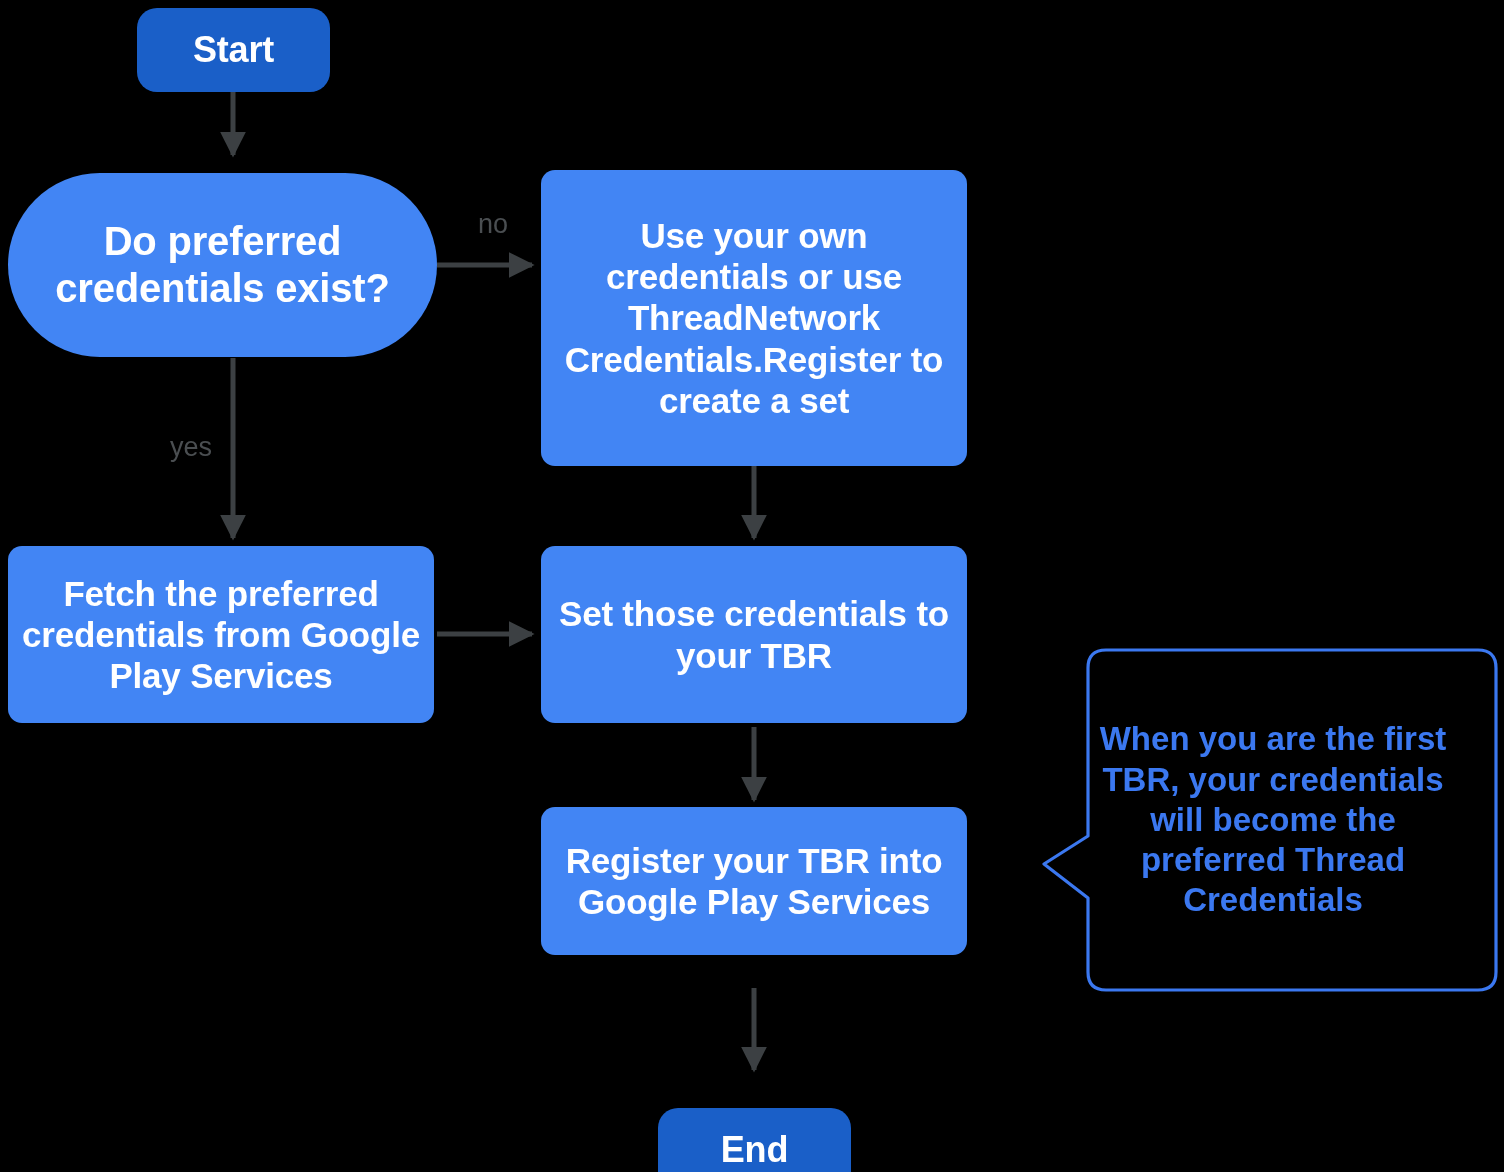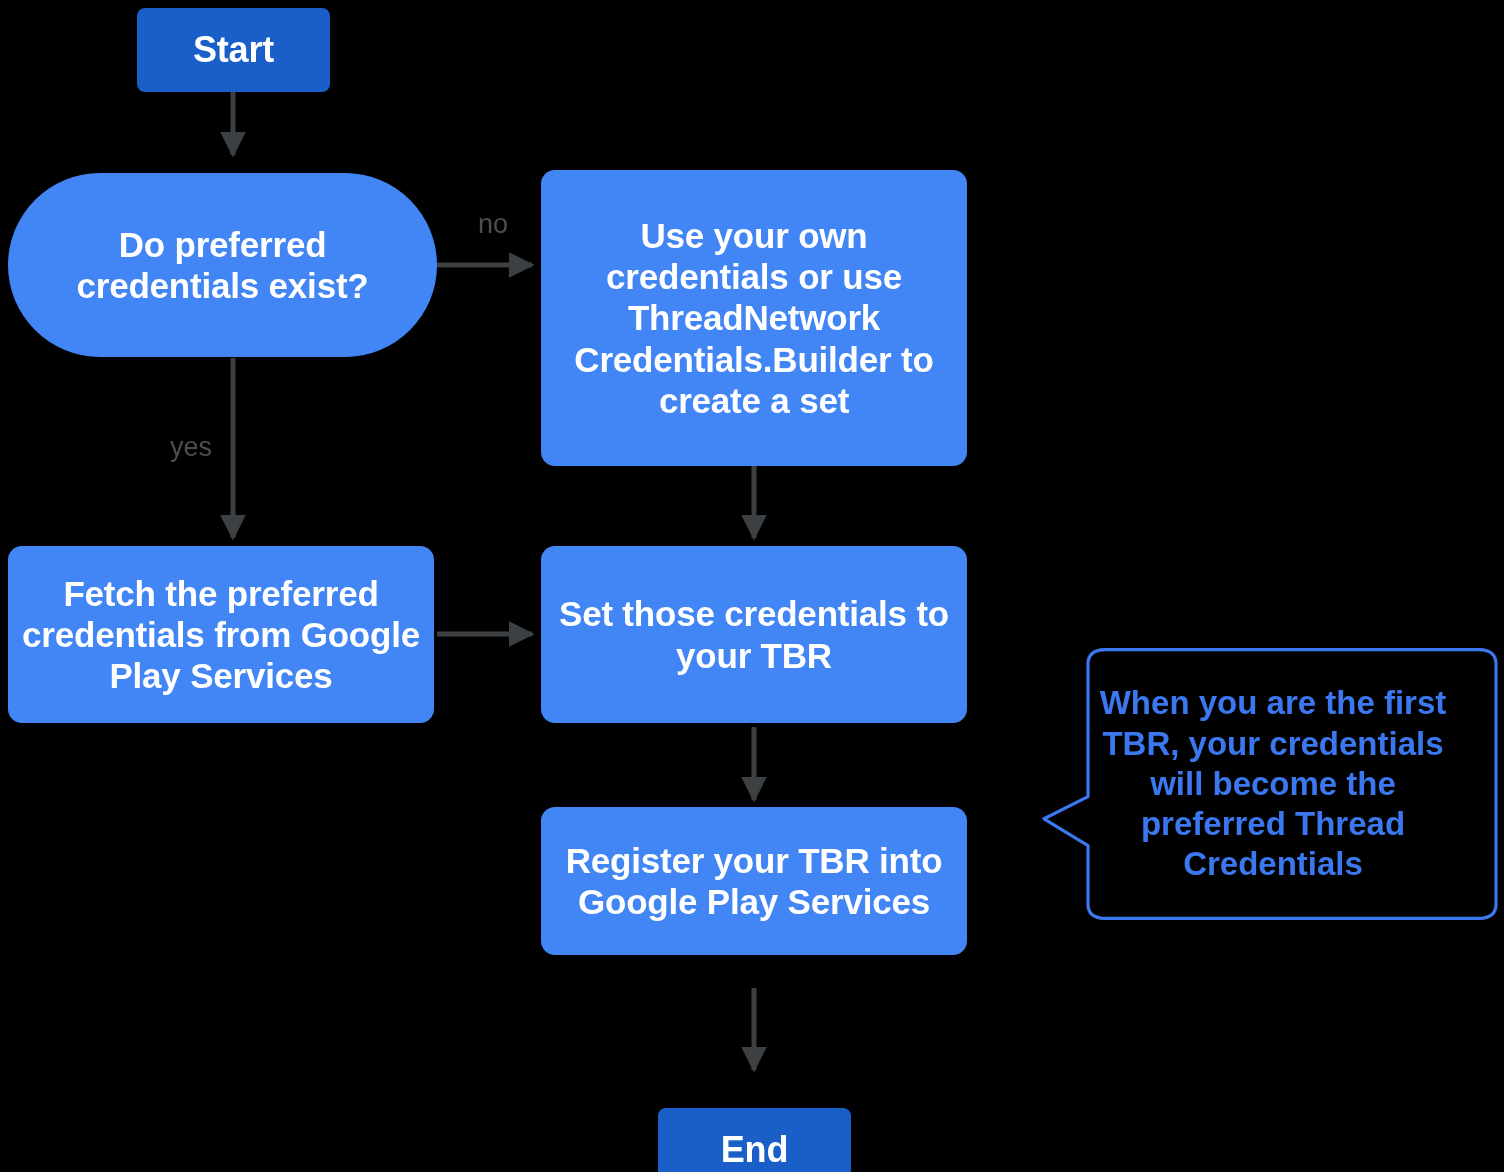--- a/index.html
+++ b/index.html
@@ -17,33 +17,33 @@
     align-items: center;
     justify-content: center;
     text-align: center;
     color: #ffffff;
     font-weight: bold;
     line-height: 1.18;
     letter-spacing: -0.2px;
   }
   .terminal {
     background: #1A5FC8;
-    border-radius: 8px;
+    border-radius: 20px;
     font-size: 36px;
   }
   .process {
     background: #4285F4;
     border-radius: 14px;
     font-size: 35px;
     padding: 6px 14px;
   }
   .decision {
     background: #4285F4;
     border-radius: 999px;
-    font-size: 35px;
+    font-size: 40px;
     padding: 6px 26px;
   }
 
   .edge-label {
     position: absolute;
     color: #4a4e51;
     font-size: 27px;
     font-weight: normal;
     font-family: "Liberation Sans", sans-serif;
     white-space: nowrap;
@@ -98,40 +98,40 @@
   </div>
 
   <div class="node decision" style="left:8px; top:173px; width:429px; height:184px;">
     <span>Do preferred credentials exist?</span>
   </div>
 
   <span class="edge-label" style="left:478px; top:209px;">no</span>
   <span class="edge-label" style="left:170px; top:432px;">yes</span>
 
   <div class="node process" style="left:541px; top:170px; width:426px; height:296px;">
-    <span>Use your own credentials or use ThreadNetwork Credentials.Builder to create a set</span>
+    <span>Use your own credentials or use ThreadNetwork Credentials.Register to create a set</span>
   </div>
 
   <div class="node process" style="left:541px; top:546px; width:426px; height:177px;">
     <span>Set those credentials to your TBR</span>
   </div>
 
   <div class="node process" style="left:8px; top:546px; width:426px; height:177px;">
     <span>Fetch the preferred credentials from Google Play Services</span>
   </div>
 
   <div class="node process" style="left:541px; top:807px; width:426px; height:148px;">
     <span>Register your TBR into Google Play Services</span>
   </div>
 
   <div class="node terminal" style="left:658px; top:1075px; width:193px; height:84px;margin-top:33px;">
     <span>End</span>
   </div>
 
-  <div class="callout" style="left:1040px; top:648px; width:458px; height:272px;">
+  <div class="callout" style="left:1040px; top:648px; width:458px; height:344px;">
     <svg class="callout-svg" viewBox="0 0 458 344" preserveAspectRatio="none">
       <path d="M 48 188
                L 4 216
                L 48 250
                L 48 324
                Q 48 342 66 342
                L 438 342
                Q 456 342 456 324
                L 456 20
                Q 456 2 438 2

